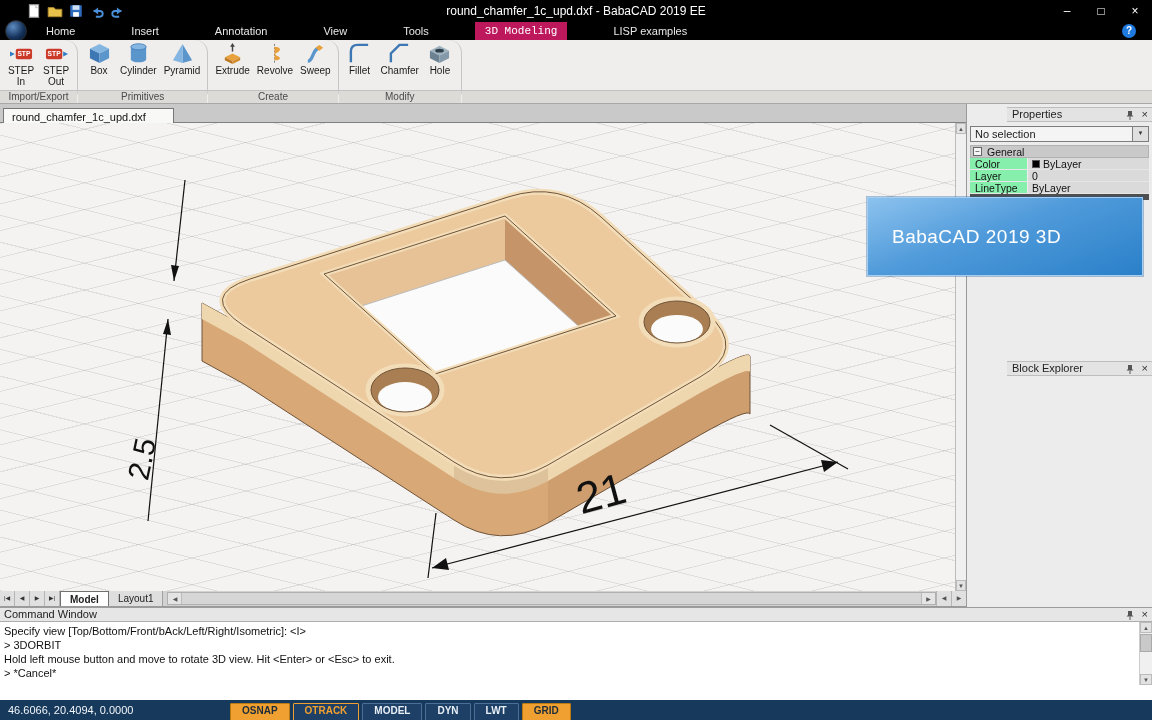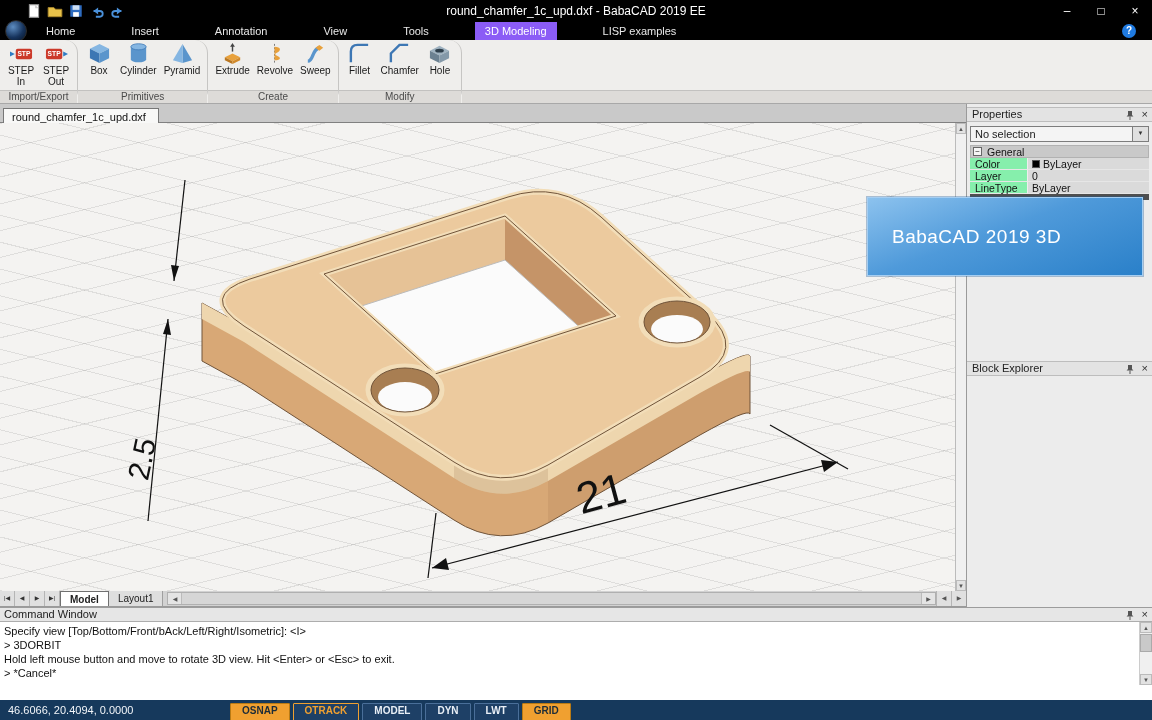--- a/index.html
+++ b/index.html
@@ -19,42 +19,42 @@
   .tb-controls span { width:34px; text-align:center; line-height:22px; color:#fff; font-size:12px; }
 
   
   .menubar { position:absolute; top:22px; left:0; width:1152px; height:18px; background:#000;
              display:flex; align-items:stretch; padding-left:36px;gap:36px; }
   .logo { position:absolute; left:5px; top:-2px; width:22px; height:22px; border-radius:50%;
           background:radial-gradient(circle at 35% 30%, #5d8cc0 0%, #1c3least 0%, #16335c 55%, #05101f 100%);
           background:radial-gradient(circle at 35% 30%, #5d8cc0 0%, #16335c 55%, #05101f 100%);
           border:1px solid #2c2c2c; }
   .menu-tab { padding:0 10px; line-height:18px; color:#e8e8e8; font-size:11px; }
-  .menu-tab.active { background:#8b5cf6; color:#fff; }
+  .menu-tab.active { background:#be185d; color:#fff;font-family:Liberation Mono, monospace; }
   .help-label { position:absolute; right:42px; line-height:18px; font-size:11px; color:#ff5a36;margin-top:16px; }
   .help-badge { position:absolute; right:16px; top:2px; width:14px; height:14px; border-radius:50%;
                 background:#1f7ae0; color:#fff; font-size:10px; line-height:14px; text-align:center; font-weight:bold; }
 
   
   .ribbon { position:absolute; top:40px; left:0; width:1152px; height:64px; background:#efeeec;
             border-bottom:1px solid #a8a8a8; display:flex; }
   .rgroup { display:flex; flex-direction:column; border-right:1px solid #c6c5c3;border-radius:13px; }
   .rfill  { flex:1; display:flex; flex-direction:column; }
   .rbuttons { flex:1; display:flex; align-items:flex-start; padding:2px 5px 0 5px; gap:3px; }
   .rbtn { min-width:32px; padding:0 2px; display:flex; flex-direction:column; align-items:center; cursor:default; }
   .rbtn svg { width:23px; height:23px; }
   .rbtn .l1, .rbtn .l2 { font-size:10px; line-height:11px; color:#1a1a1a; white-space:nowrap; }
   .rlabel { height:13px; background:#dddbd8; border-top:1px solid #c2c1bf; text-align:center;
             font-size:10px; line-height:12px; color:#4a4a4a; }
 
   
   .doctabs { position:absolute; top:104px; left:0; width:966px; height:19px; background:#c9c9c9;
              border-bottom:1px solid #808080; }
   .doctab { position:absolute; left:3px; top:4px; height:18px; background:#f8f8f7;
-            border:1px solid #777; border-bottom:none; padding:0 12px 0 8px; font-size:11px; line-height:17px; }
+            border:1px solid #777; border-bottom:none; padding:0 27px 0 8px; font-size:11px; line-height:17px; }
 
   
   .viewport { position:absolute; top:123px; left:0; width:966px; height:468px;
     background-color:#f4f3f1;
     background-image:
       repeating-linear-gradient(14deg,  rgba(110,110,110,0.16) 0 1px, transparent 1px 26px),
       repeating-linear-gradient(166deg, rgba(110,110,110,0.16) 0 1px, transparent 1px 26px);
   }
   .viewport svg.model { position:absolute; inset:0; width:966px; height:468px; }
   .vscroll { position:absolute; right:0; top:0; width:11px; height:468px; background:#f0f0f0;
@@ -74,21 +74,21 @@
   .hscroll .harr { width:13px; font-size:6px; line-height:12px; text-align:center; color:#555; background:#e4e4e4; }
   .hscroll .thumb { flex:1; background:#d6d6d6; border-left:1px solid #bbb; border-right:1px solid #bbb; }
   .corner { display:flex; }
   .corner span { width:15px; font-size:6px; line-height:14px; text-align:center; color:#555;
                  background:#e0e0e0; border-left:1px solid #b5b5b5; }
 
   
   .rightpanel { position:absolute; left:966px; top:104px; width:186px; height:503px;
                 background:#ececec; border-left:1px solid #9a9a9a; }
   .panel-header { position:relative; height:15px; background:#e3e3e3; border-top:1px solid #bdbdbd;
-                  border-bottom:1px solid #bdbdbd; font-size:11px; line-height:13px; padding-left:5px; color:#222; }
+                  border-bottom:1px solid #bdbdbd; font-size:11px; line-height:13px; padding-left:5px; color:#222;margin-left:40px; }
   .panel-header .pin { position:absolute; right:17px; top:2px; }
   .panel-header .close { position:absolute; right:4px; top:0; font-size:11px; color:#333; }
   .ph-first { margin-top:3px; }
   .ph-block { position:absolute; top:257px; left:0; right:0; }
   .combo { position:relative; margin:4px 3px 3px 3px; height:16px; background:#f4f4f4;
            border:1px solid #7d7d7d; font-size:11px; line-height:14px; padding-left:4px; color:#222; }
   .combo-btn { position:absolute; right:0; top:0; width:16px; height:14px; background:#e0e0e0;
                border-left:1px solid #7d7d7d; font-size:6px; text-align:center; line-height:13px; color:#333; }
   .prop-cat { position:relative; height:13px; margin:0 3px; background:#c9c9c9; border:1px solid #b2b2b2;
               font-size:10.5px; line-height:12px; padding-left:16px; color:#111; }

